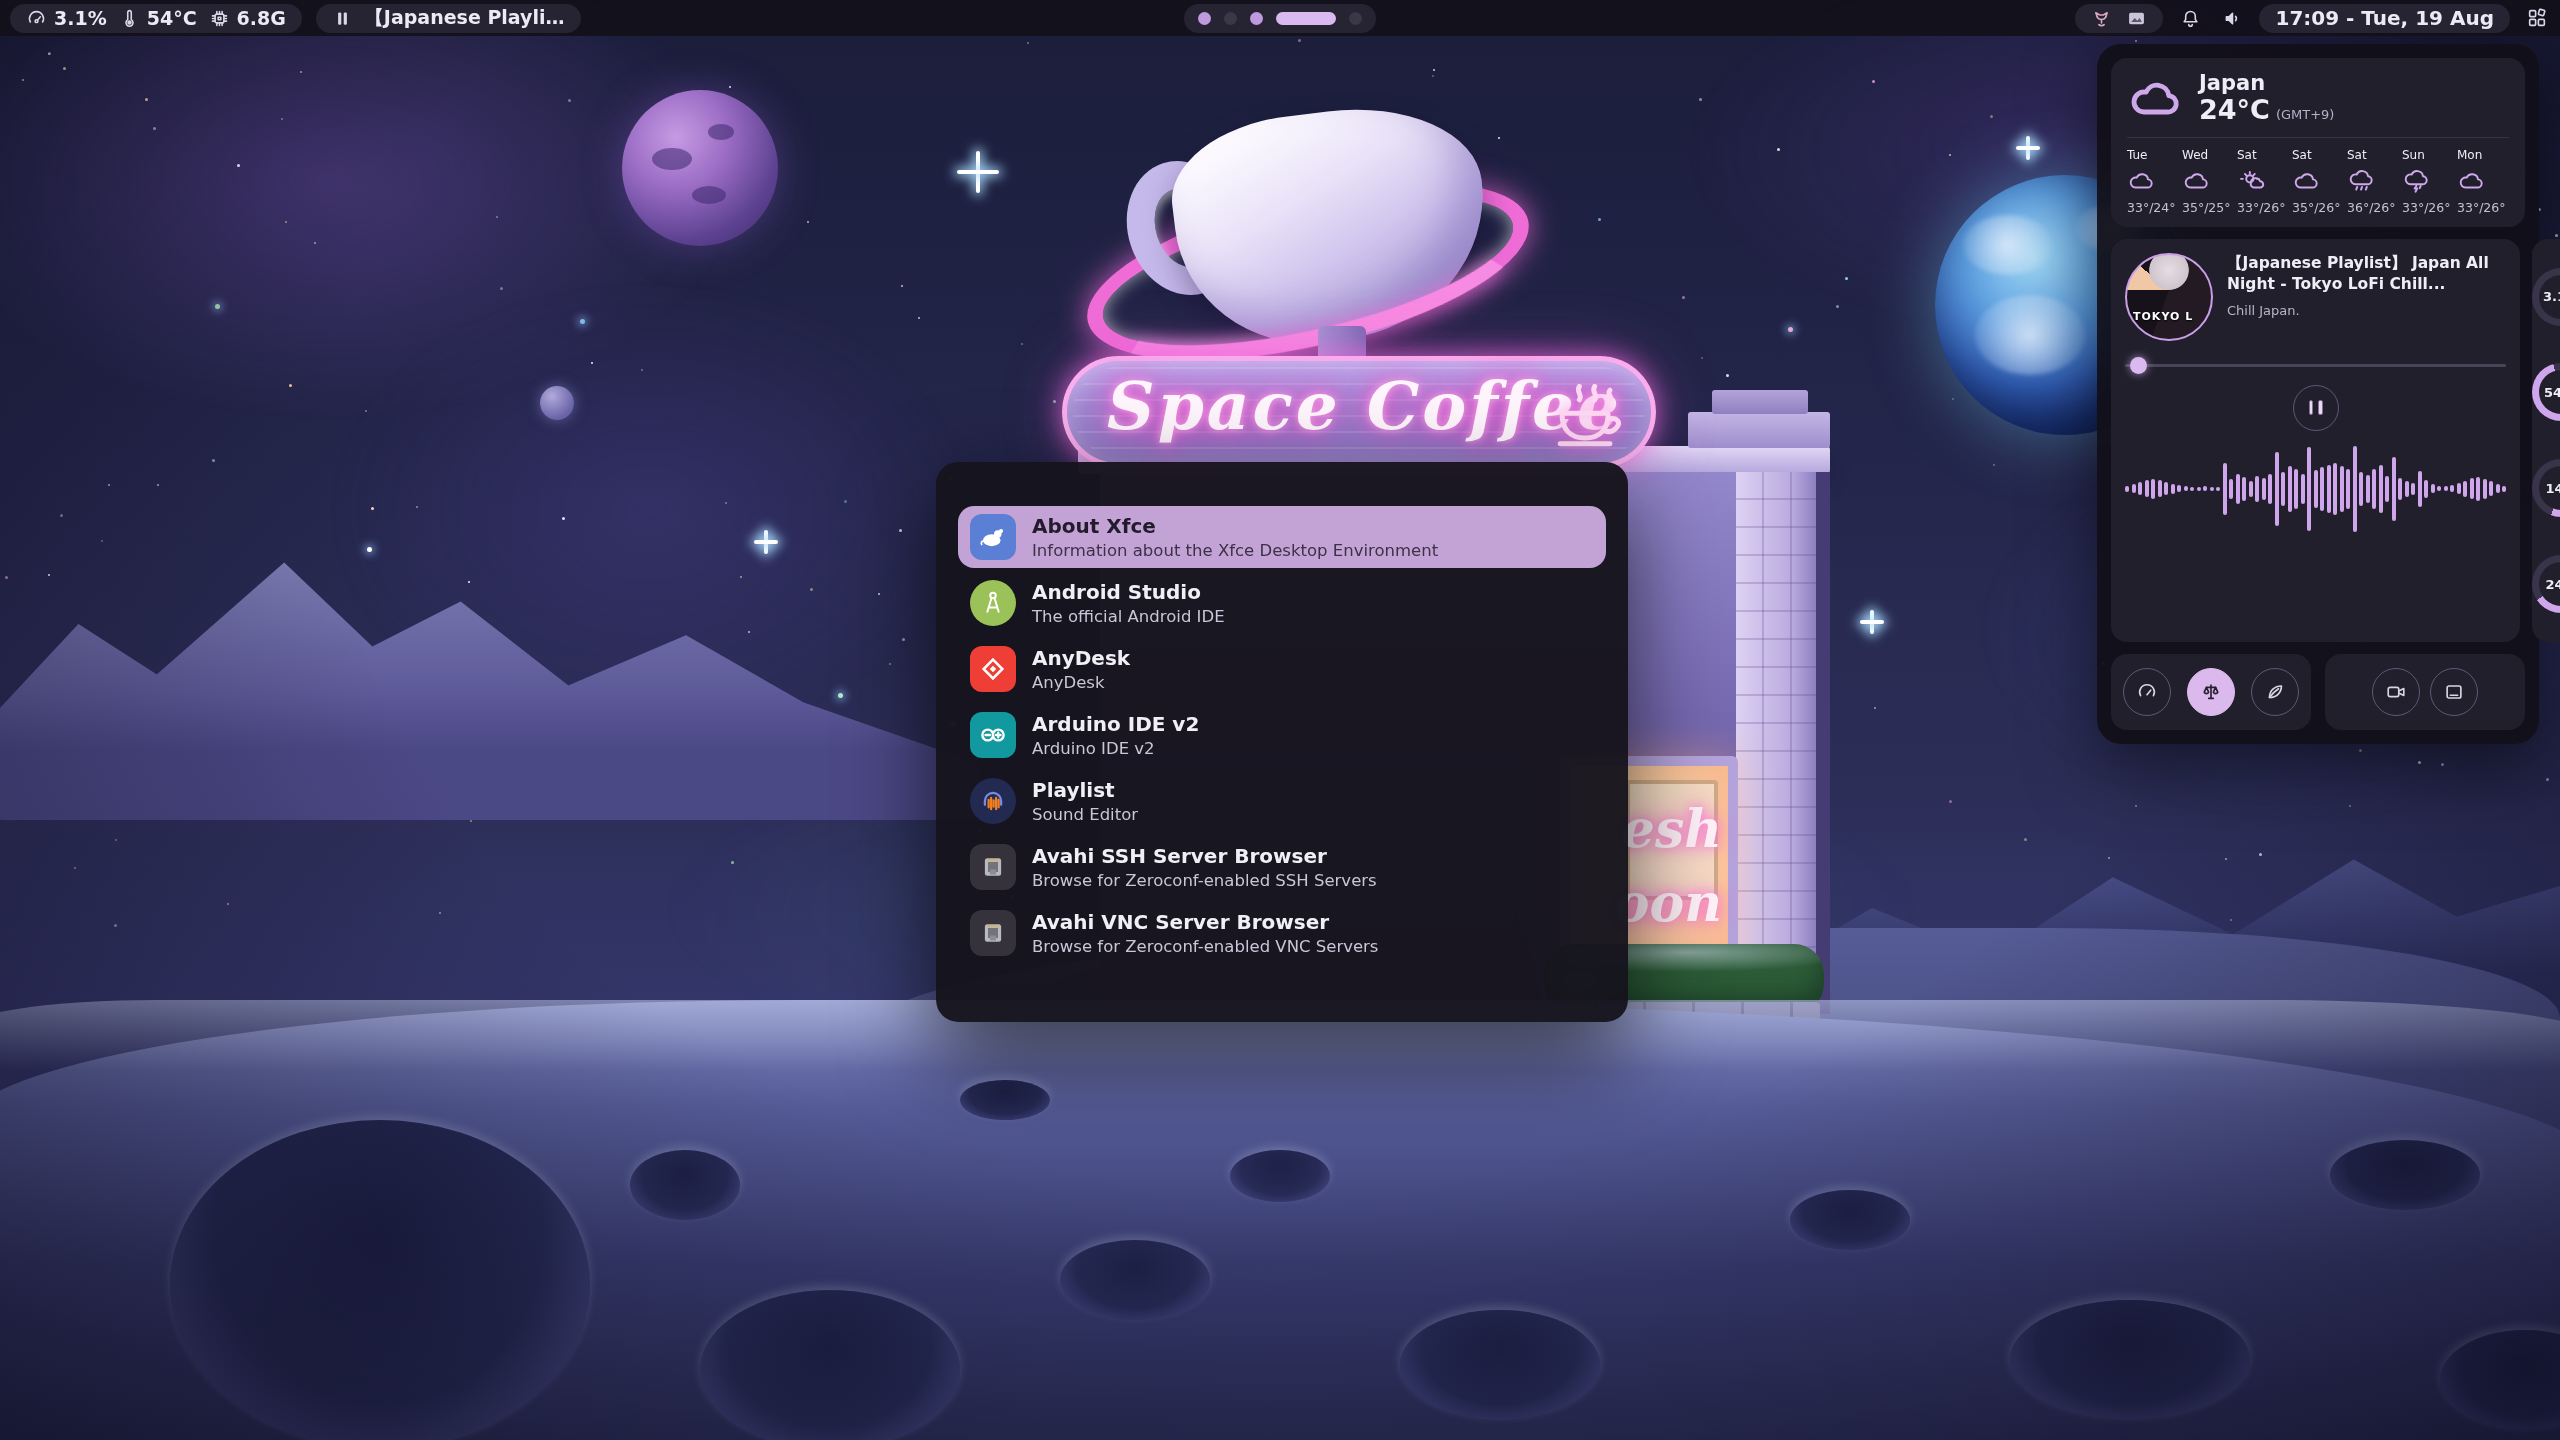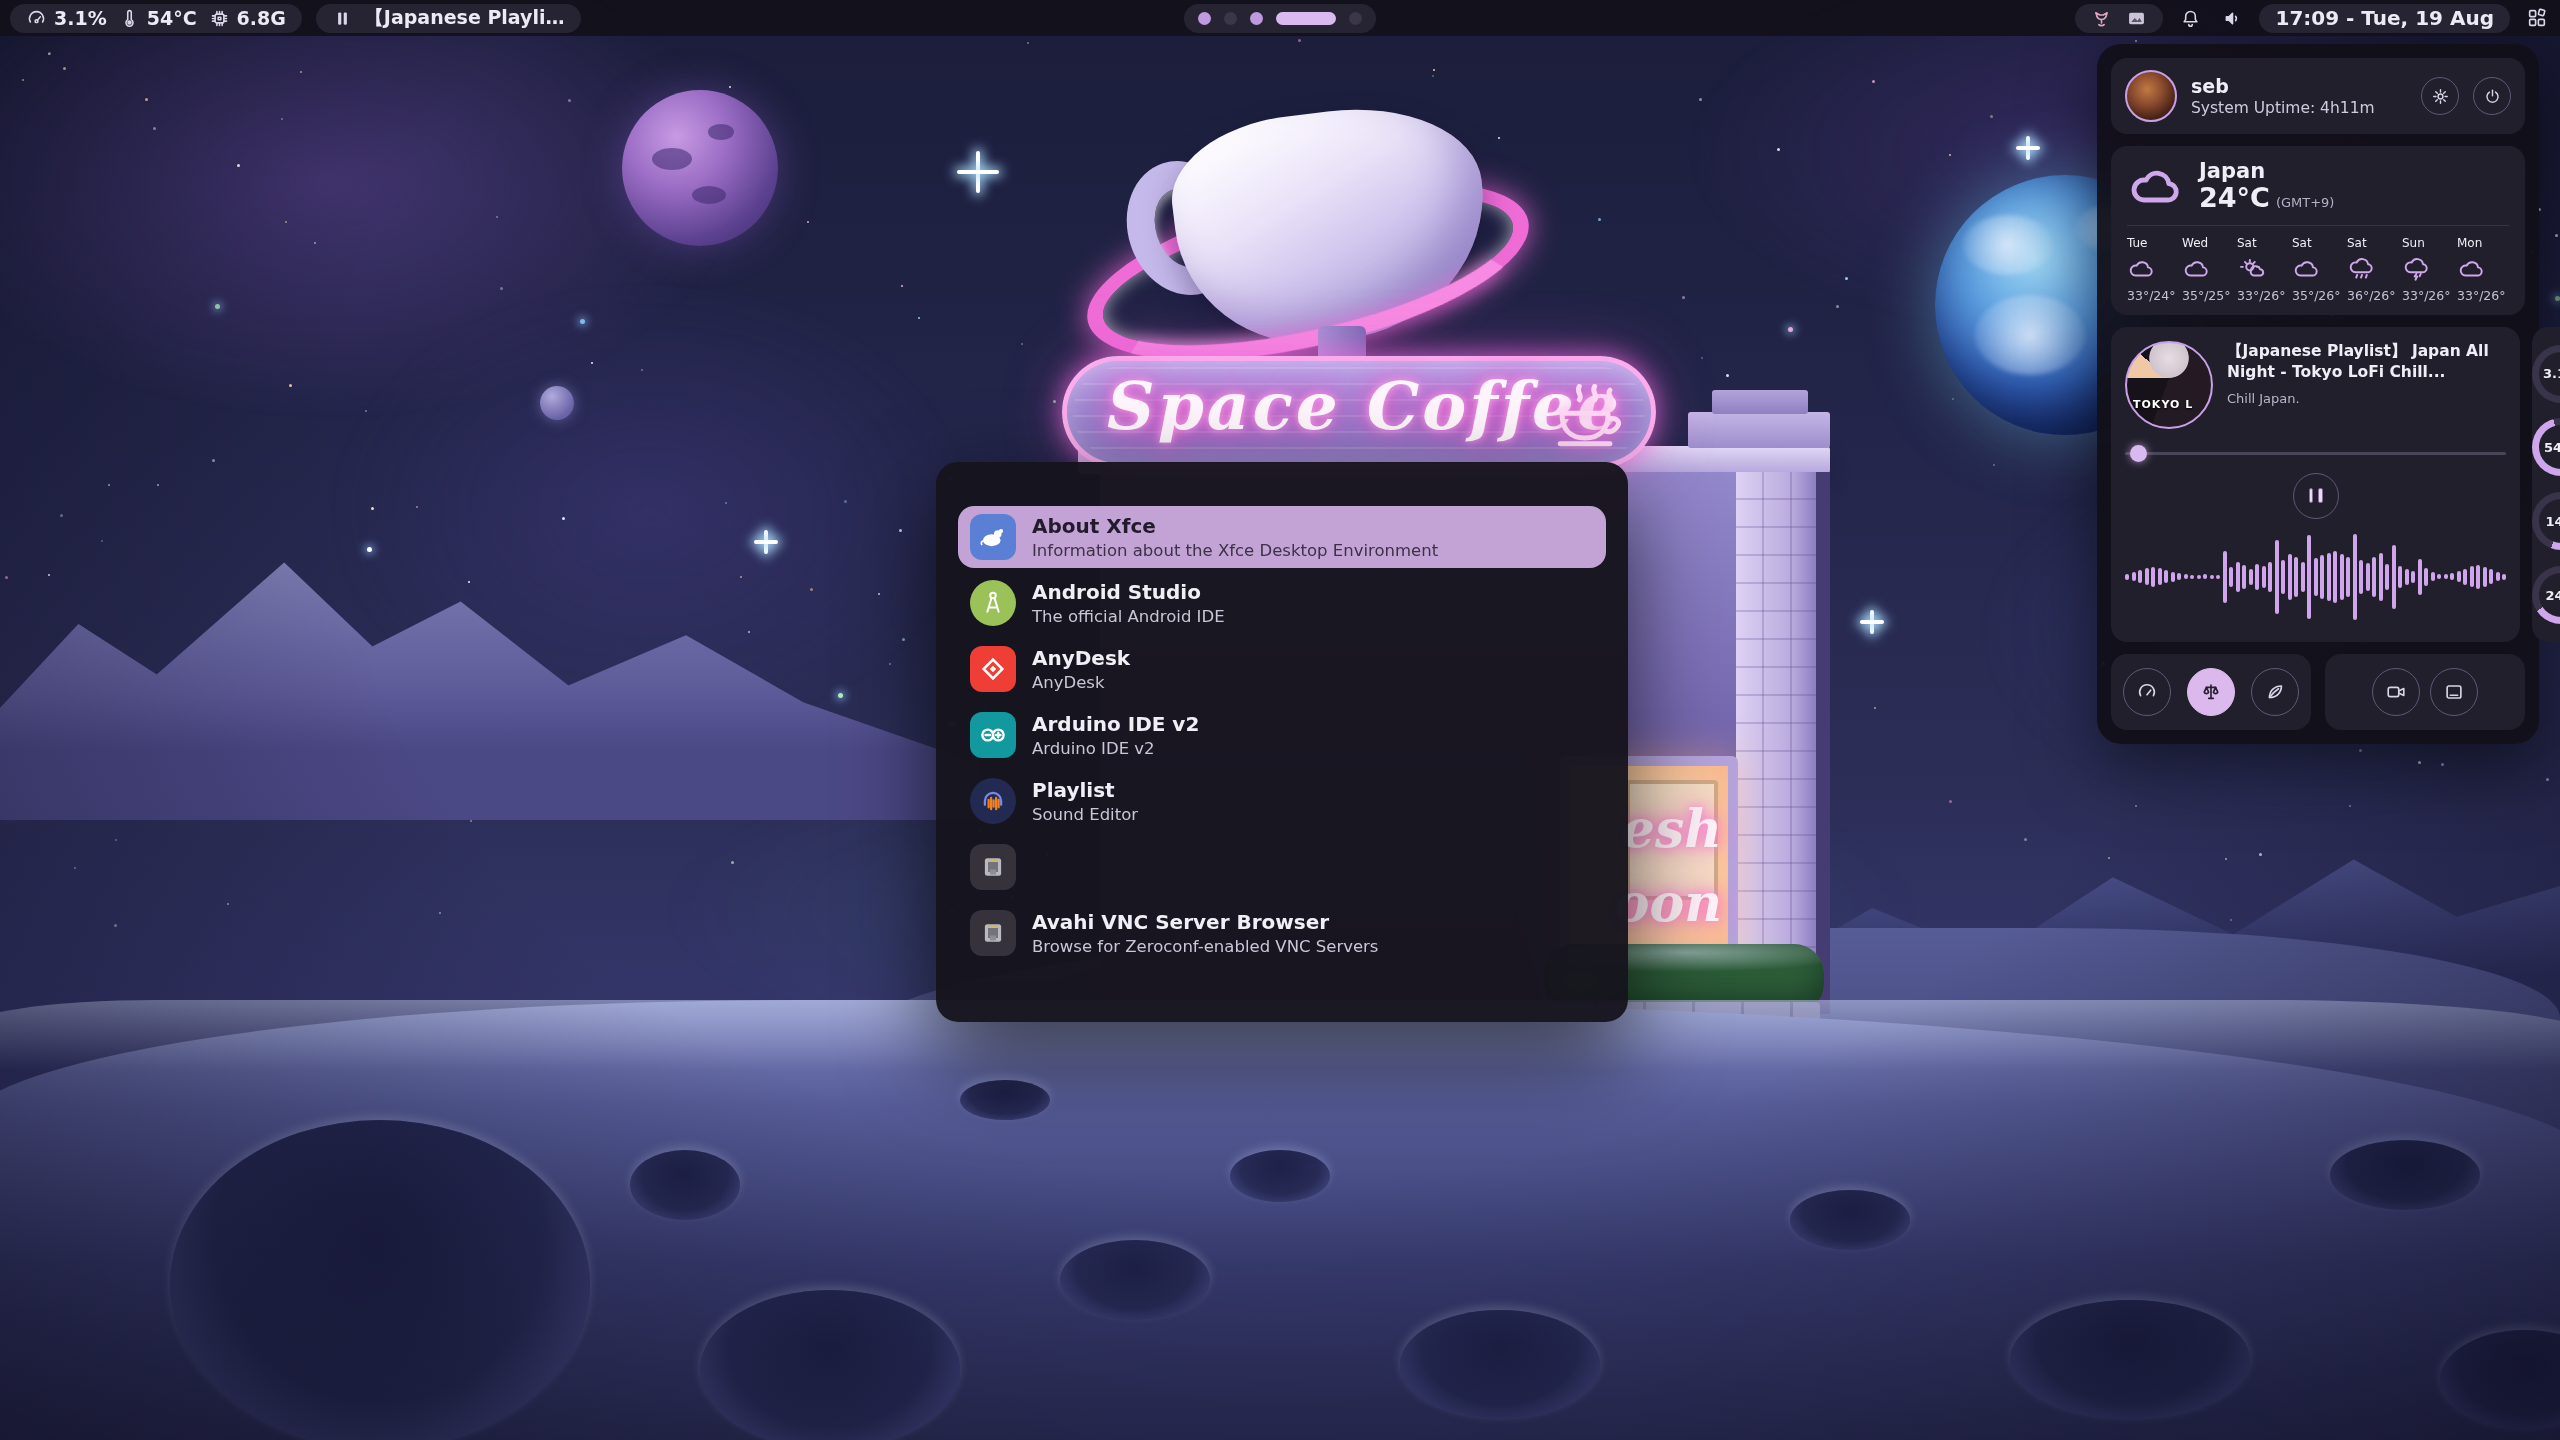--- a/index.html
+++ b/index.html
@@ -607,20 +607,24 @@
             <rect x="8" y="8" width="8" height="8" fill="#73737b"></rect>
             <rect x="9.5" y="14" width="5" height="4" fill="#8d8d95"></rect>
             <g fill="#d8b040">
               <rect x="8.2" y="5.8" width="1.3" height="1.6"></rect>
               <rect x="10.4" y="5.8" width="1.3" height="1.6"></rect>
               <rect x="12.6" y="5.8" width="1.3" height="1.6"></rect>
               <rect x="14.8" y="5.8" width="1.3" height="1.6"></rect>
             </g>
           </svg>
         </span>
+      <span class="app-text">
+        <span class="app-name">Avahi SSH Server Browser</span>
+        <span class="app-desc">Browse for Zeroconf-enabled SSH Servers</span>
+      </span>
     </div>
     <div class="app-item">
       <span class="app-icon" style="background:#35323c">
         <svg viewBox="0 0 24 24">
             <rect x="5.5" y="5" width="13" height="14" rx="2" fill="#b9b9bf"></rect>
             <rect x="8" y="8" width="8" height="8" fill="#73737b"></rect>
             <rect x="9.5" y="14" width="5" height="4" fill="#8d8d95"></rect>
             <g fill="#d8b040">
               <rect x="8.2" y="5.8" width="1.3" height="1.6"></rect>
               <rect x="10.4" y="5.8" width="1.3" height="1.6"></rect>
@@ -631,39 +635,20 @@
         </span>
       <span class="app-text">
         <span class="app-name">Avahi VNC Server Browser</span>
         <span class="app-desc">Browse for Zeroconf-enabled VNC Servers</span>
       </span>
     </div>
   </div>
 </div>
 
 <div class="sidebar">
-  <div class="card user-card">
-    <span class="avatar"></span>
-    <span class="user-text">
-      <span class="user-name">seb</span>
-      <div class="user-sub">System Uptime: 4h11m</div>
-    </span>
-    <span class="round-btn">
-      <svg class="line" viewBox="0 0 24 24">
-          <circle cx="12" cy="12" r="3.1"></circle>
-          <path d="M12 3.5v2.8M12 17.7v2.8M3.5 12h2.8M17.7 12h2.8M6 6l2 2M16 16l2 2M18 6l-2 2M8 16l-2 2"></path>
-        </svg>
-      </span>
-    <span class="round-btn">
-      <svg class="line" viewBox="0 0 24 24">
-          <path d="M12 4v7"></path>
-          <path d="M8.2 6.4a7 7 0 1 0 7.6 0"></path>
-        </svg>
-      </span>
-  </div>
 
   <div class="card weather-card">
     <div class="weather-head">
       <svg class="line wicon" viewBox="0 0 28 22" style="stroke-width:2.4">
           <path d="M8 18a5 5 0 1 1 1-9.9 6 6 0 0 1 11.4 1.7A4 4 0 0 1 19.6 18Z"></path>
         </svg>
       <div>
         <div class="wcity">Japan</div>
         <div class="wtemp"><span>24°C</span><span class="wtz">(GMT+9)</span></div>
       </div>

